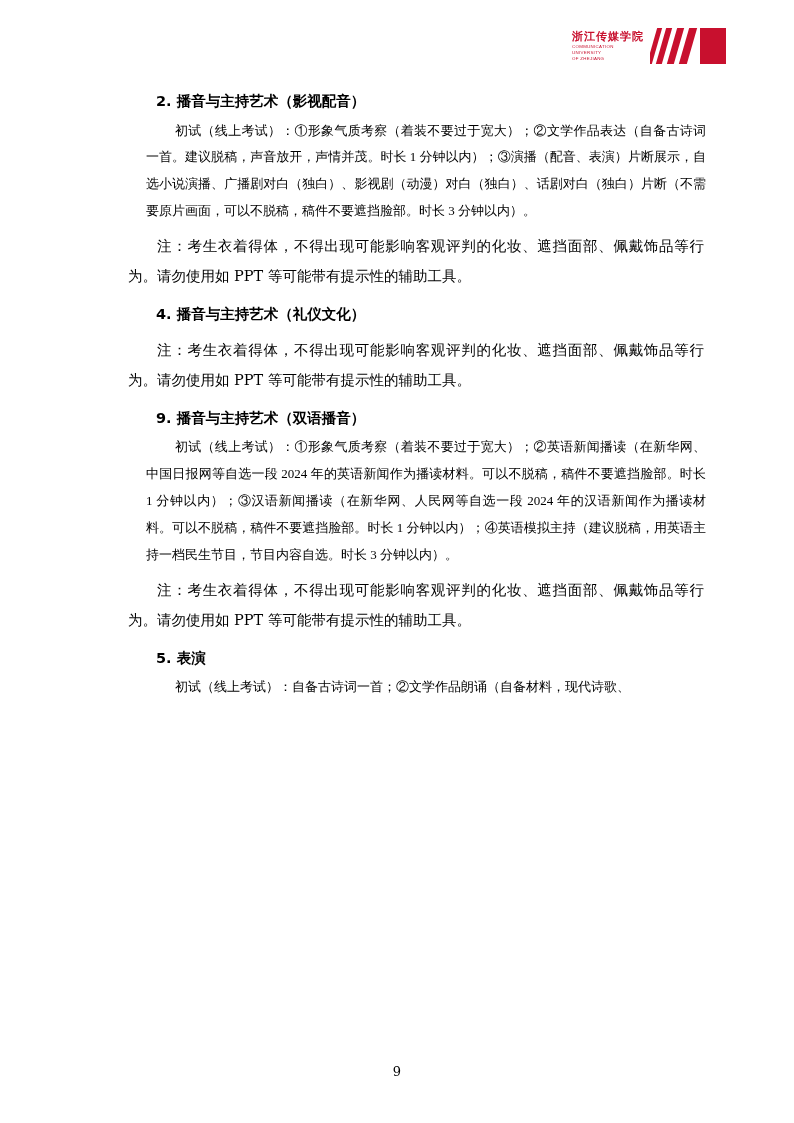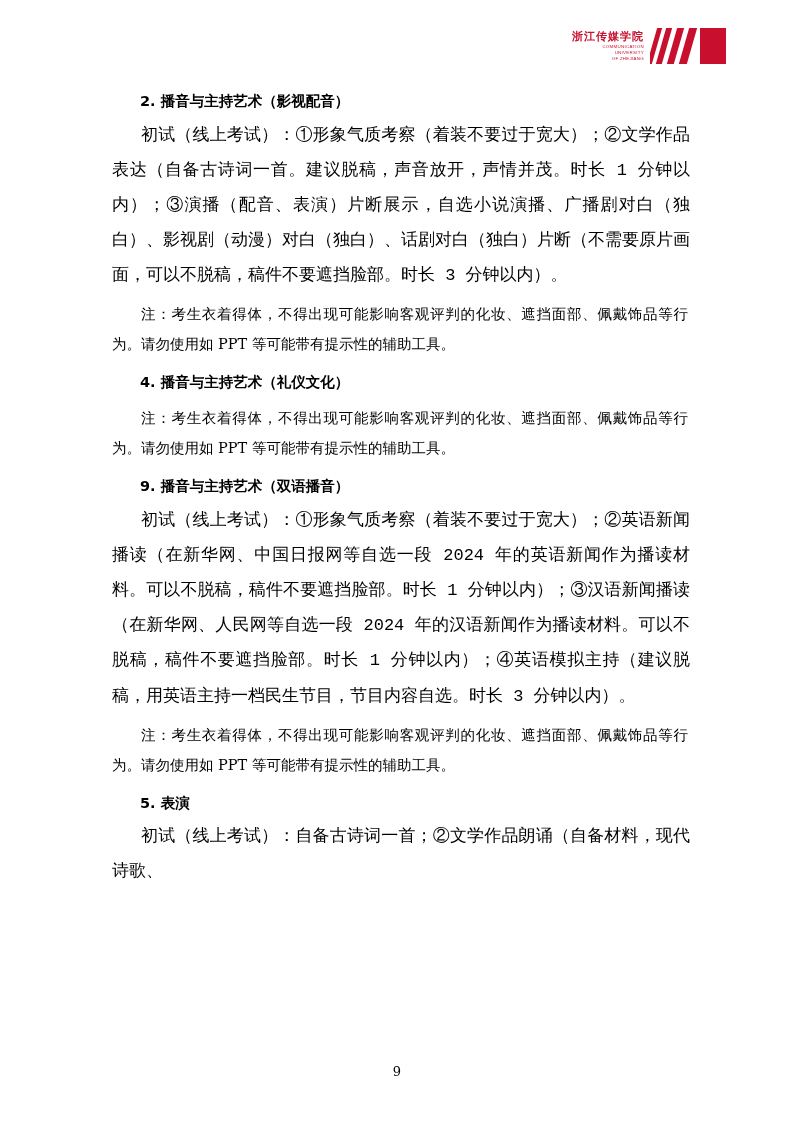--- a/index.html
+++ b/index.html
@@ -24,21 +24,20 @@
   
   .logo-area {
     position: absolute;
     top: 28px;
     right: 68px;
     display: flex;
     align-items: center;
     gap: 6px;
   }
   .logo-text-block {
-    text-align: right;
     line-height: 1.15;
   }
   .logo-cn {
     font-family: "DejaVu Serif", "Liberation Serif", serif;
     font-size: 11px;
     letter-spacing: 1px;
     color: #c8102e;
     font-weight: bold;
     white-space: nowrap;
   }
@@ -67,39 +66,39 @@
     position: absolute;
     right: 0;
     top: 0;
     width: 26px;
     height: 36px;
     background: #c8102e;
   }
 
   .content {
     position: absolute;
-    left: 112px;
+    left: 128px;
     top: 78px;
     width: 578px;
   }
 
   .h-item {
     font-family: "DejaVu Sans", "Liberation Sans", sans-serif;
     font-weight: bold;
     font-size: 14.5px;
     line-height: 1.9;
     margin: 10px 0 2px 0;
     text-indent: 28px;
   }
 
   p.body-par {
-    font-family: Liberation Mono, monospace;
-    font-size: 17px;
+    font-family: Liberation Serif, serif;
+    font-size: 13px;
     line-height: 2.07;
-    margin: 0 0 2px 0;
+    margin: 0 0 2px 18px;
     text-align: justify;
     text-justify: inter-ideograph;
     text-indent: 29px;
   }
 
   p.note-par {
     font-family: "DejaVu Serif", "Liberation Serif", serif;
     font-size: 14.5px;
     line-height: 2.07;
     margin: 6px 2px 2px 0;

